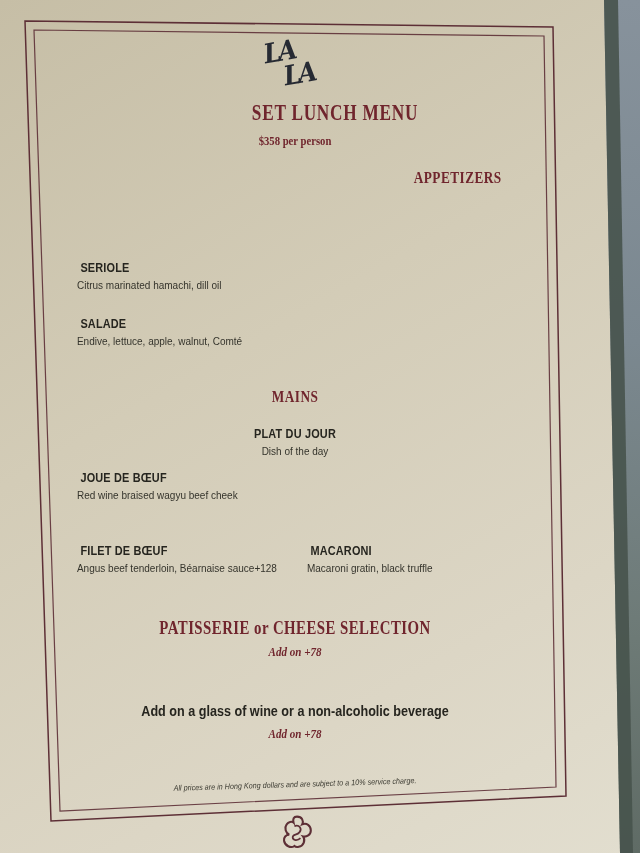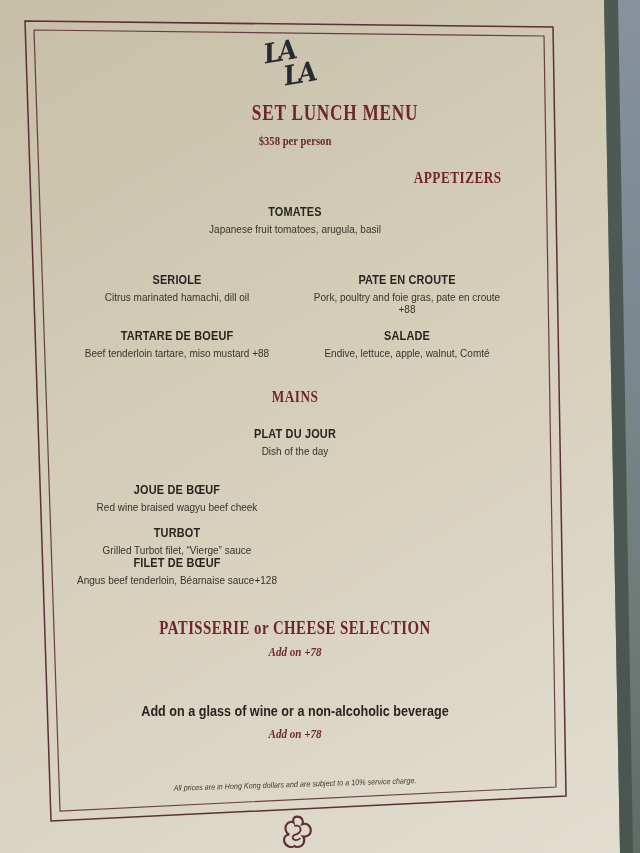--- a/index.html
+++ b/index.html
@@ -12,21 +12,21 @@
   }
   .card{
     position:absolute;inset:0;
     clip-path:polygon(0 0,604px 0,620px 100%,0 100%);
     background:linear-gradient(150deg,#c6bea6 0%,#d3ccb7 40%,#dcd6c5 75%,#e2decf 100%);
   }
   .overlay-svg{position:absolute;inset:0;pointer-events:none;}
   .abs{position:absolute;text-align:center;}
   .center-col{left:30px;width:530px;}
   .row{position:absolute;left:62px;width:460px;display:flex;}
-  .cell{width:50%;text-align:center;margin-top:12px;}
+  .cell{width:50%;}
   .sx{display:block;transform-origin:50% 50%;}
   .maroon{color:#70252d;}
   .ink{color:#26251f;}
   .serif{font-family:"Liberation Serif",serif;}
 
   .menu-title{font-size:23px;font-weight:700;letter-spacing:1px;transform:scaleX(.75);}
   .menu-price{font-size:13px;font-weight:600;transform:scaleX(.82);}
   .section-heading{font-size:17px;font-weight:700;letter-spacing:.6px;transform:scaleX(.78);}
   .dish-name{font-size:13px;font-weight:700;letter-spacing:.2px;transform:scaleX(.84);color:#26251f;}
   .dish-desc{font-size:11.5px;margin-top:4px;transform:scaleX(.87);color:#35342c;}
@@ -72,71 +72,59 @@
     <span class="sx serif maroon menu-title">SET LUNCH MENU</span>
   </div>
   <div class="abs center-col" style="top:133px;">
     <span class="sx serif maroon menu-price">$358 per person</span>
   </div>
 
   <div class="abs center-col" style="top:168px;text-align:right;">
     <span class="sx serif maroon section-heading">APPETIZERS</span>
   </div>
 
-  <div class="abs center-col" style="top:204px;">
-    <span class="sx dish-name">TOMATES</span>
-    <span class="sx dish-desc">Japanese fruit tomatoes, arugula, basil</span>
-  </div>
 
   <div class="row" style="top:260px;">
     <div class="cell">
       <span class="sx dish-name">SERIOLE</span>
       <span class="sx dish-desc">Citrus marinated hamachi, dill oil</span>
     </div>
-    <div class="cell">
-      <span class="sx dish-name">PATE EN CROUTE</span>
-      <span class="sx dish-desc">Pork, poultry and foie gras, pate en croute +88</span>
-    </div>
   </div>
 
   <div class="row" style="top:316px;">
-    <div class="cell">
-      <span class="sx dish-name">TARTARE DE BOEUF</span>
-      <span class="sx dish-desc">Beef tenderloin tartare, miso mustard +88</span>
-    </div>
     <div class="cell">
       <span class="sx dish-name">SALADE</span>
       <span class="sx dish-desc">Endive, lettuce, apple, walnut, Comté</span>
     </div>
   </div>
 
   <div class="abs center-col" style="top:426px;">
     <span class="sx dish-name">PLAT DU JOUR</span>
     <span class="sx dish-desc">Dish of the day</span>
   </div>
 
   <div class="abs center-col" style="top:387px;">
     <span class="sx serif maroon section-heading">MAINS</span>
   </div>
 
   <div class="row" style="top:470px;flex-direction:column;">
     <div class="cell">
       <span class="sx dish-name">JOUE DE BŒUF</span>
       <span class="sx dish-desc">Red wine braised wagyu beef cheek</span>
     </div>
-    <div class="cell">
-      <span class="sx dish-name">TURBOT</span>
-      <span class="sx dish-desc">Grilled Turbot filet,  “Vierge” sauce</span>
-    </div>
   </div>
 
   <div class="row" style="top:543px;">
     <div class="cell">
       <span class="sx dish-name">FILET DE BŒUF</span>
       <span class="sx dish-desc">Angus beef tenderloin, Béarnaise sauce+128</span>
+    </div>
+    <div class="cell">
+      <span class="sx dish-name">MACARONI</span>
+      <span class="sx dish-desc">Macaroni gratin, black truffle</span>
     </div>
   </div>
 
   <div class="abs center-col" style="top:617px;">
     <span class="sx serif maroon addon-title">PATISSERIE or CHEESE SELECTION</span>
     <span class="sx serif maroon addon-note" style="margin-top:5px;">Add on +78</span>
   </div>
 
   <div class="abs center-col" style="top:702px;">
     <span class="sx ink bev-title">Add on a glass of wine or a non-alcoholic beverage</span>

